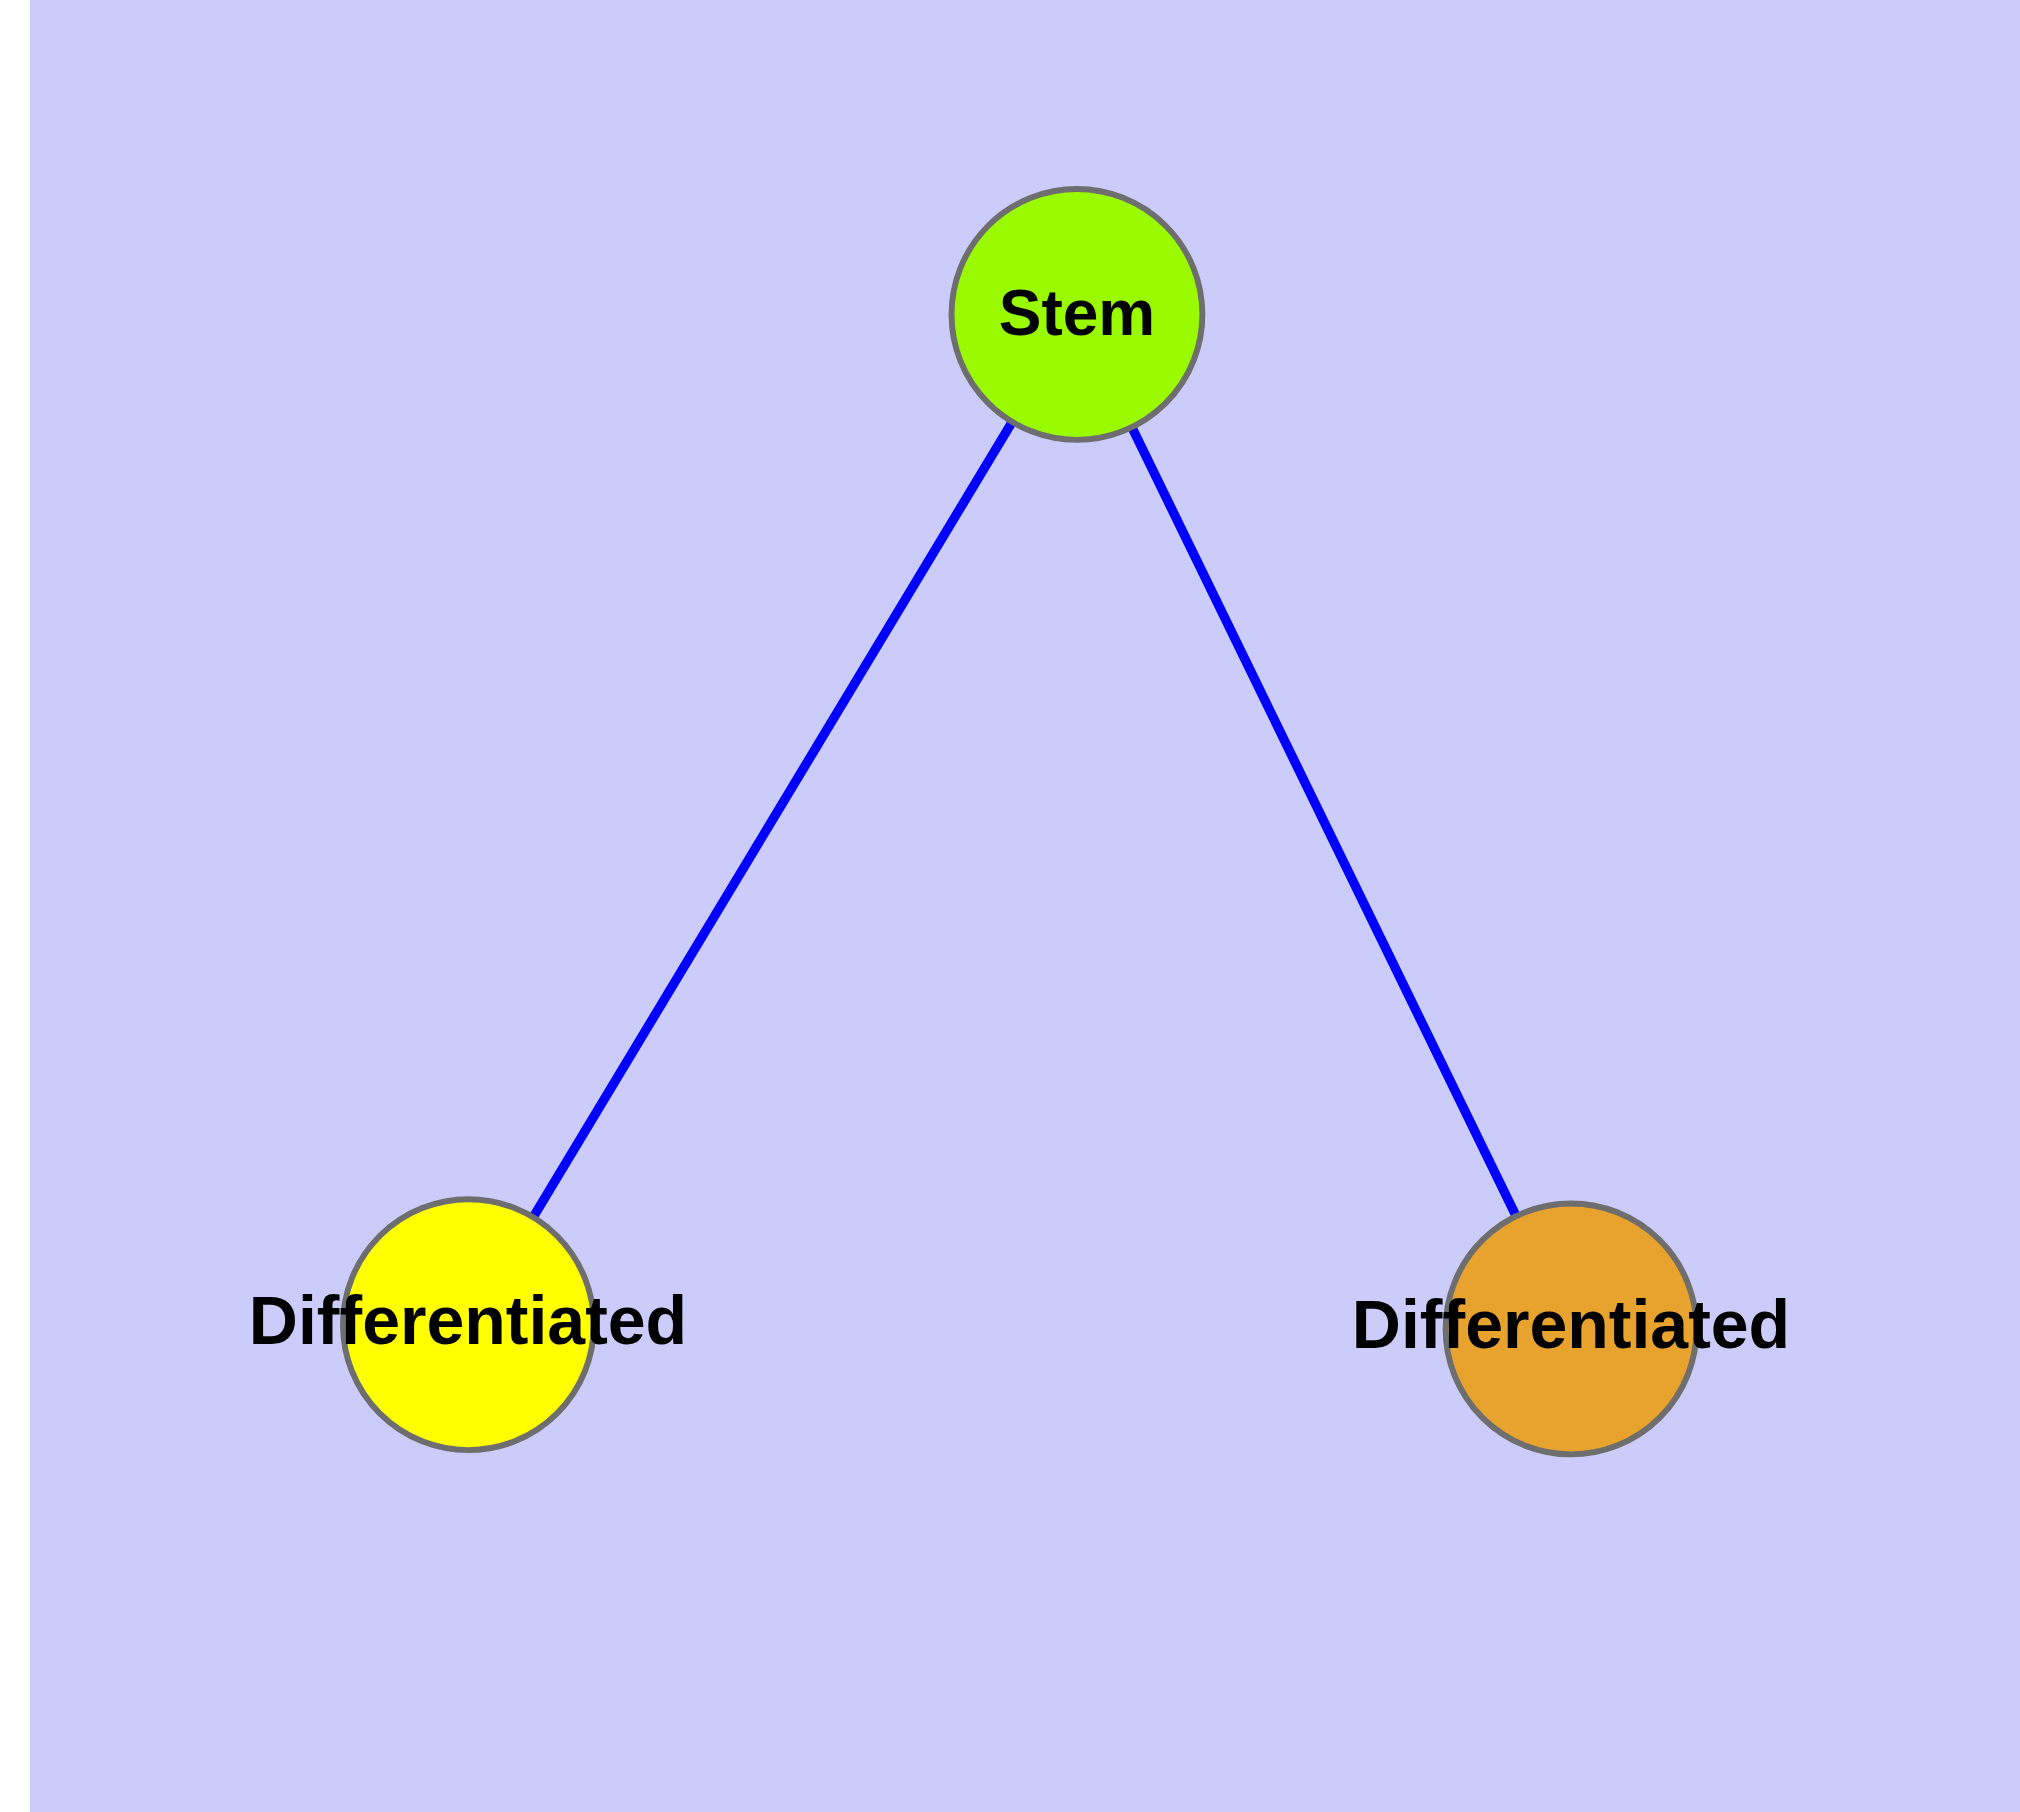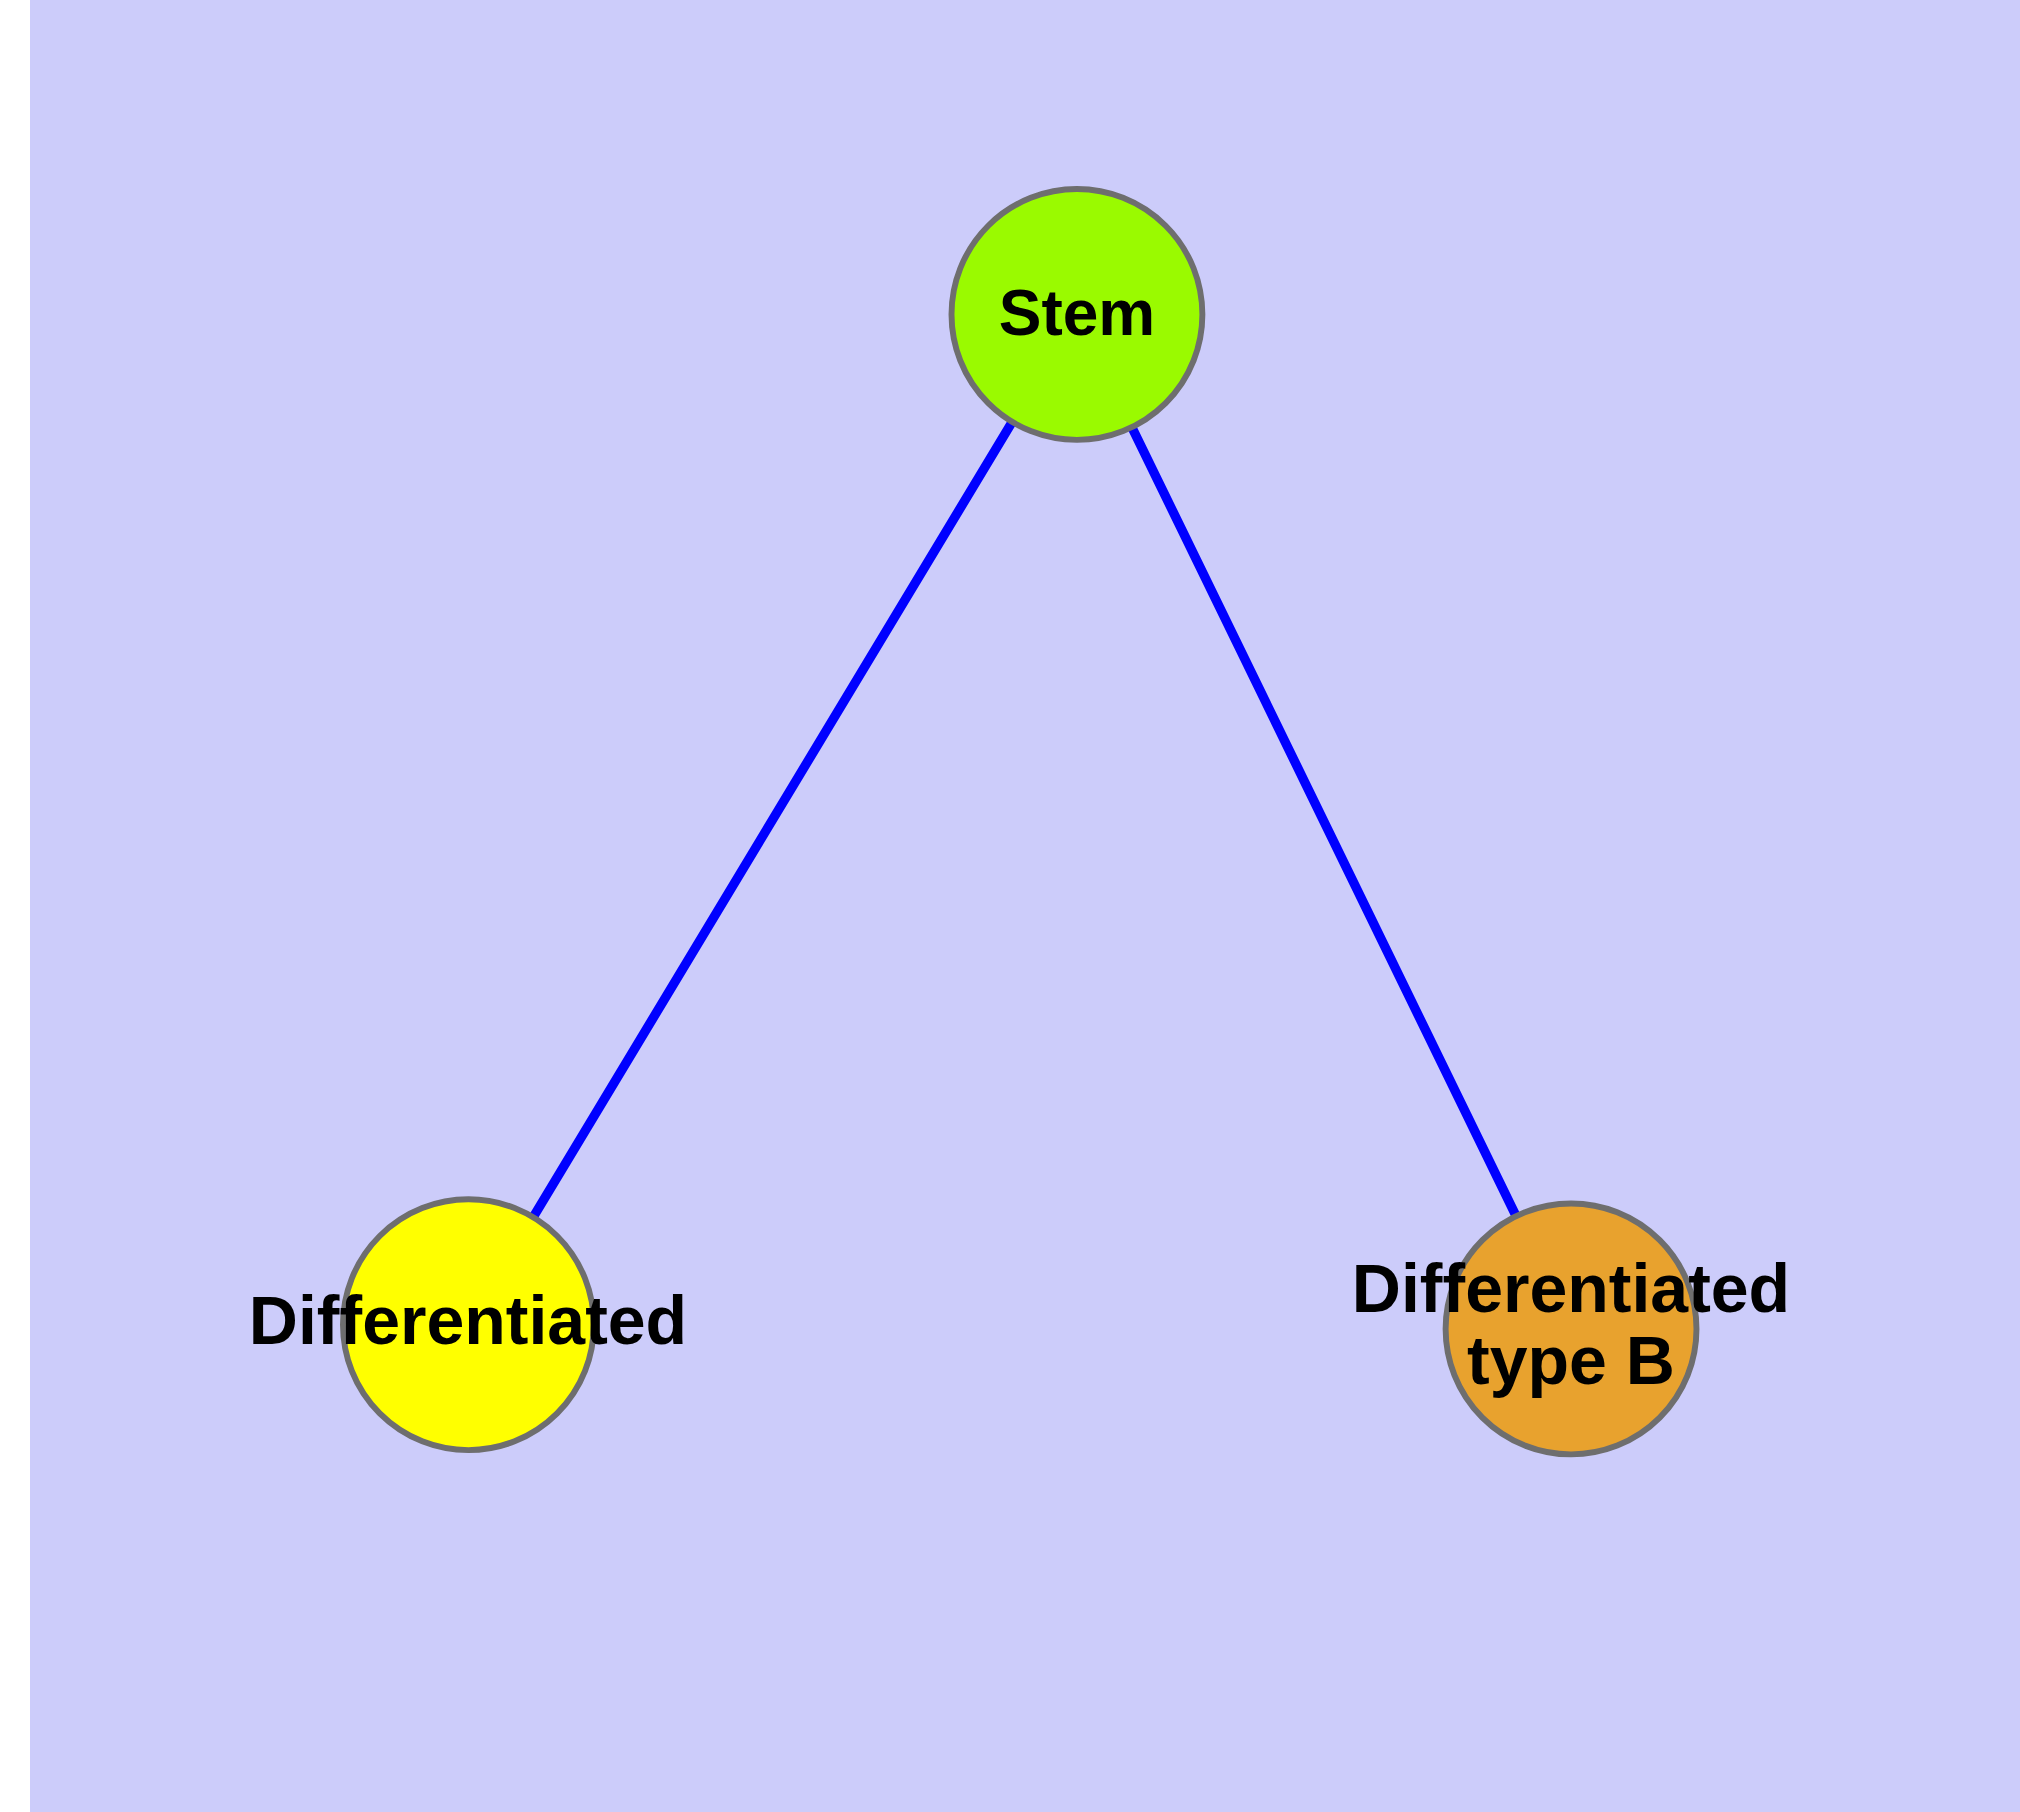--- a/index.html
+++ b/index.html
@@ -55,16 +55,16 @@
       <circle class="graph-node" cx="1235" cy="371" r="148" fill="#9afa00" stroke="#6e6e6e" stroke-width="7"></circle>
       <circle class="graph-node" cx="517" cy="1563" r="148" fill="#ffff00" stroke="#6e6e6e" stroke-width="7"></circle>
       <circle class="graph-node" cx="1818" cy="1568" r="148" fill="#e8a22e" stroke="#6e6e6e" stroke-width="7"></circle>
     </g>
   </svg>
 
   <div class="node-label label-stem" style="left: 1047px; top: 314px; color: rgb(0, 0, 0);">Stem</div>
 
   <div class="node-label label-diff" style="left: 438px; top: 1320px; color: rgb(0, 0, 0);"><span>Differentiated</span><br></div>
 
-  <div class="node-label label-diff" style="left: 1541px; top: 1324px; color: rgb(0, 0, 0);"><span>Differentiated</span><br><span>type B</span></div>
+  <div class="node-label label-diff" style="left: 1541px; top: 1324px; color: rgb(0, 0, 0);"><span>Differentiated</span><br></div>
 
 </div>
 
 
 </body></html>

